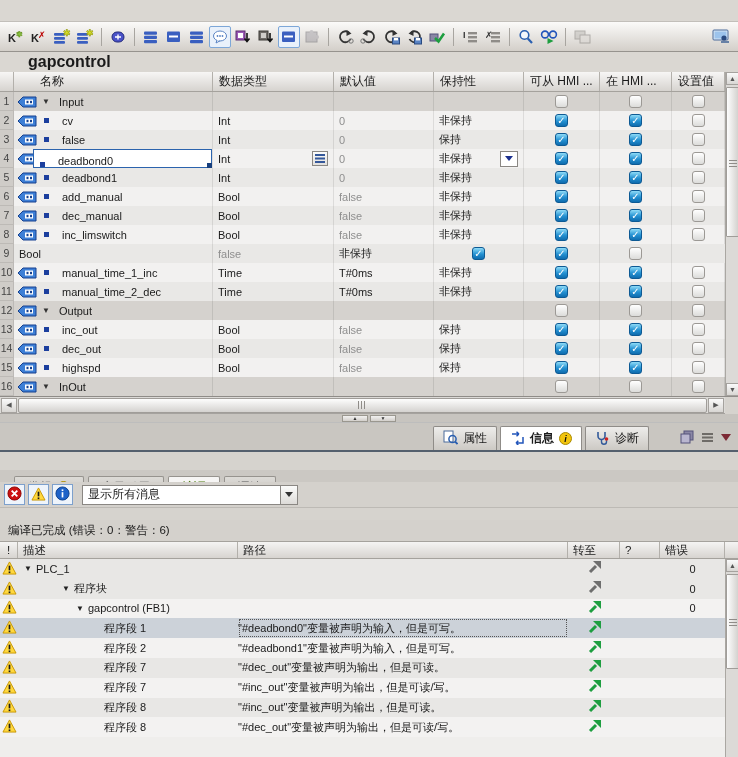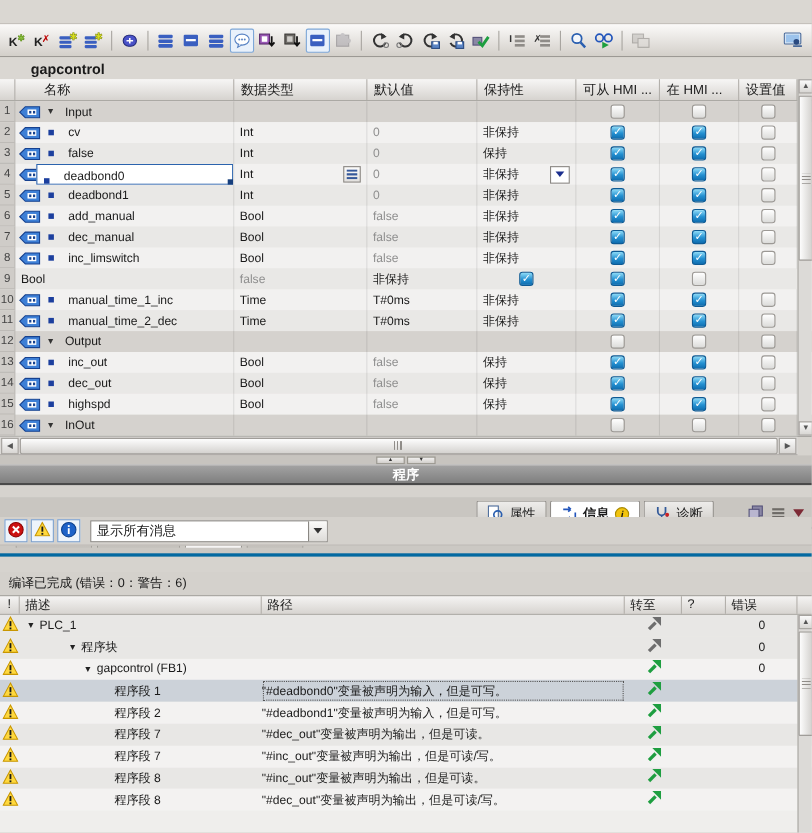--- a/index.html
+++ b/index.html
@@ -11,21 +11,21 @@
   
   .top-strip{top:0;height:22px;background:#dad7d2;border-bottom:1px solid #c2bfba}
   .toolbar{top:22px;height:30px;background:linear-gradient(#fbfaf9,#d3cfc9);border-bottom:1px solid #96938e;display:flex;align-items:center;padding:0 5px;gap:1px}
   .tbtn{width:22px;height:22px;display:flex;align-items:center;justify-content:center;border:1px solid transparent;border-radius:2px}
   .tbtn.pressed{border-color:#7da7d8;background:#e9f1fb}
   .tbtn.disabled{opacity:.45}
   .tsep{width:1px;height:18px;background:#a8a5a0;margin:0 4px}
   .tb-right{position:absolute;right:6px;top:3px}
 
   
-  .title-row{top:52px;height:20px;background:#dad7d2;padding-left:28px;display:flex;align-items:center;font-size:13px;font-weight:bold}
+  .title-row{top:52px;height:20px;background:#dad7d2;padding-left:28px;display:flex;align-items:center;font-size:16px;font-weight:bold}
 
   
   .vartable{top:72px;height:325px;background:#eceae8;border-bottom:1px solid #8f8c88}
   .vgrid{display:grid;grid-template-columns:14px 199px 121px 100px 90px 76px 72px 53px}
   .vhead{height:20px;background:linear-gradient(#f7f6f5,#d6d3cf);border-bottom:1px solid #a5a29d;font-size:12px}
   .vhead .hc{display:flex;align-items:center;height:100%;padding-left:6px;border-right:1px solid #b3b0ab;overflow:hidden;white-space:nowrap}
   .vhead .hc.first{padding:0}
   .vhead .hc.name{padding-left:26px}
   .vrow{height:19px;align-items:stretch}
   .vrow .c{display:flex;align-items:center;border-right:1px solid rgba(0,0,0,.09);padding:0 5px;overflow:hidden;white-space:nowrap;position:relative}
@@ -58,33 +58,33 @@
   .hbtn{width:16px;height:15px;background:linear-gradient(#fafafa,#d8d6d3);border:1px solid #a5a29e;display:flex;align-items:center;justify-content:center;font-size:7px;color:#555;flex:none}
   .hthumb{height:15px;flex:1;margin:0 1px;background:linear-gradient(#fdfdfd,#d4d2cf);border:1px solid #a09d99;border-radius:2px;display:flex;align-items:center;justify-content:center}
   .vgrip{width:9px;height:8px;background:repeating-linear-gradient(90deg,#8f8c88 0 1px,transparent 1px 3px)}
 
   
   .splitbar{top:414px;height:8px;background:#c7c4bf;display:flex;align-items:center;justify-content:center;gap:2px}
   .spbtn{width:26px;height:7px;background:linear-gradient(#f2f1f0,#d2cfcb);border:1px solid #9a978f;display:flex;align-items:center;justify-content:center;font-size:5px;color:#333}
   .program-bar{top:422px;height:19px;background:linear-gradient(#a3a3a3,#7f7f7f);border-top:1px solid #bdbdbd;border-bottom:2px solid #4a4a4a;color:#fff;font-weight:bold;font-size:12px;display:flex;align-items:center;justify-content:center}
 
   
-  .insp-band{top:452px;height:29px;background:#c9c6c1;border-bottom:2px solid #55606e}
+  .insp-band{top:423px;height:29px;background:#c9c6c1;border-bottom:2px solid #55606e}
   .itabs{position:absolute;left:430px;bottom:0;display:flex;align-items:flex-end}
   .itab{height:24px;margin-left:3px;padding:0 9px;display:flex;align-items:center;gap:5px;font-size:12px;background:linear-gradient(#eeedeb,#ccc9c4);border:1px solid #8f8c88;border-bottom:none;border-radius:2px 2px 0 0}
   .itab.active{background:#fff;font-weight:bold}
   .ibadge{width:13px;height:13px;border-radius:50%;background:#f2c40e;border:1px solid #a98a00;color:#111;font-size:9px;font-weight:bold;display:inline-flex;align-items:center;justify-content:center;font-style:italic}
   .winbtns{position:absolute;right:6px;top:7px;display:flex;gap:7px;align-items:center}
 
   
   .subtab-band{top:470px;height:36px;background:#cbc8c3;border-bottom:3px solid #0369a1;display:flex;align-items:center;padding-left:14px}
   .stab{height:22px;margin-right:4px;padding:0 13px;display:flex;align-items:center;gap:5px;font-size:12px;background:linear-gradient(#dddbd7,#c3c0bb);border:1px solid #96938e;border-bottom:none;border-radius:2px 2px 0 0;color:#555}
   .stab.active{background:#f6f5f4;font-weight:bold;color:#4d7c0f}
 
-  .filter-row{top:470px;height:26px;background:#d4d1cc;display:flex;align-items:center;padding-left:4px;gap:3px;border-bottom:1px solid #bdbab5}
+  .filter-row{top:482px;height:26px;background:#d4d1cc;display:flex;align-items:center;padding-left:4px;gap:3px;border-bottom:1px solid #bdbab5}
   .fbtn{width:21px;height:21px;border:1px solid #7da0cc;background:#eef4fb;display:flex;align-items:center;justify-content:center}
   .dropdown{width:216px;height:20px;margin-left:6px;background:#fff;border:1px solid #8a8783;display:flex;align-items:center}
   .dropdown .dval{flex:1;padding-left:5px;font-size:12px}
   .dropdown .dbtn{width:17px;height:18px;border-left:1px solid #8a8783;background:linear-gradient(#fbfbfa,#dddbd8);display:flex;align-items:center;justify-content:center}
   .dcaret{width:0;height:0;border-left:4px solid transparent;border-right:4px solid transparent;border-top:5px solid #333}
 
   .status-row{top:520px;height:21px;background:#d4d1cc;display:flex;align-items:center;padding-left:8px;font-size:11.5px}
 
   
   .msgtable{top:541px;height:216px;background:#efeeec}

